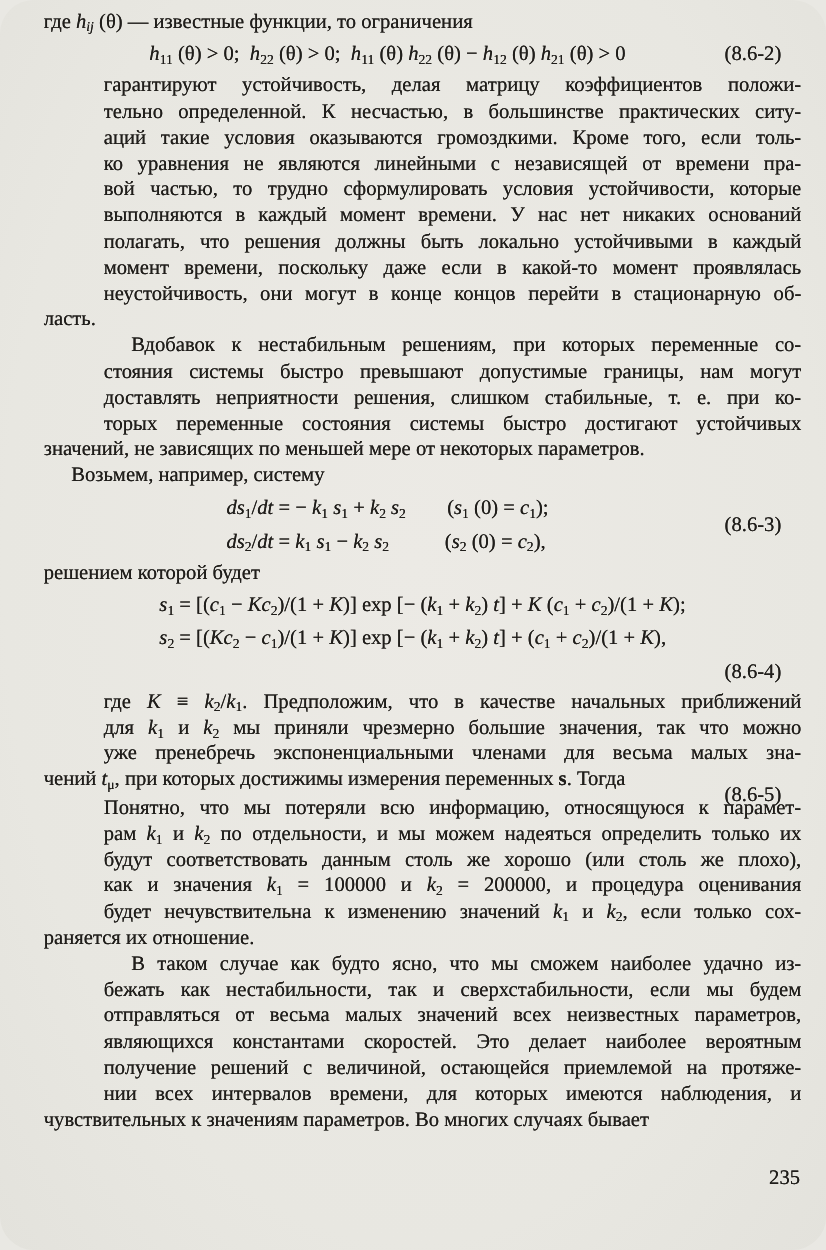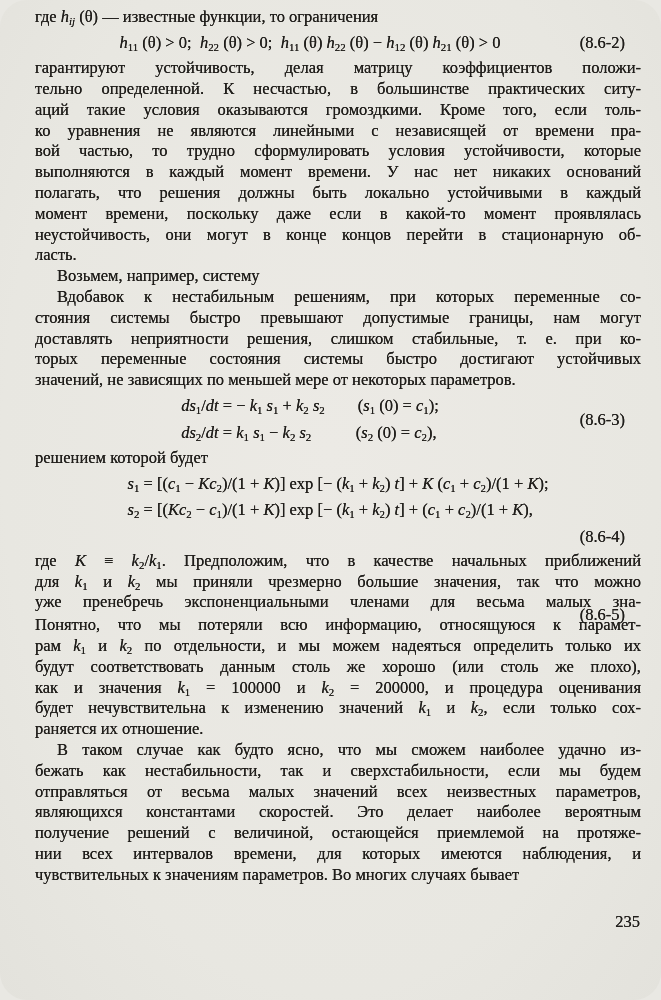--- a/index.html
+++ b/index.html
@@ -15,21 +15,21 @@
     color:#201e1b;
     background:radial-gradient(ellipse at 50% 45%, #eceae5 0%, #e8e7e1 70%, #e3e2dc 100%);
     text-shadow:0 0 .35px currentColor;
     border-radius:27px;
   }
   .para{margin:0;}
   .line{
     font-size:16.5px;line-height:20.8px;
     text-align:justify;
   }
-  .line.fill{text-align-last:justify;}
+  .line.fill{text-align-last:justify;margin-left:48px;}
   .para.indent .line.first{text-indent:22px;}
   .eq{position:relative;text-align:center;margin:2px 16px;}
   .eq.pad{padding-right:56px;}
   .eq-lines{display:inline-block;text-align:left;}
   .eq-line{
     font-size:16.5px;line-height:26.5px;white-space:nowrap;
   }
   .eq-label{font-size:16.5px;padding-left:16px;}
   .eq-label.center{
     position:absolute;right:0;top:50%;transform:translateY(-50%);
@@ -57,38 +57,39 @@
         <div class="line fill">аций такие условия оказываются громоздкими. Кроме того, если толь-</div>
         <div class="line fill">ко уравнения не являются линейными с независящей от времени пра-</div>
         <div class="line fill">вой частью, то трудно сформулировать условия устойчивости, которые</div>
         <div class="line fill">выполняются в каждый момент времени. У нас нет никаких оснований</div>
         <div class="line fill">полагать, что решения должны быть локально устойчивыми в каждый</div>
         <div class="line fill">момент времени, поскольку даже если в какой-то момент проявлялась</div>
         <div class="line fill">неустойчивость, они могут в конце концов перейти в стационарную об-</div>
         <div class="line">ласть.</div>
       </div>
       <div class="para indent">
-        <div class="line first">Возьмем, например, систему</div>
-      </div>
-      <div class="para indent">
         <div class="line fill first">Вдобавок к нестабильным решениям, при которых переменные со-</div>
         <div class="line fill">стояния системы быстро превышают допустимые границы, нам могут</div>
         <div class="line fill">доставлять неприятности решения, слишком стабильные, т. е. при ко-</div>
         <div class="line fill">торых переменные состояния системы быстро достигают устойчивых</div>
         <div class="line">значений, не зависящих по меньшей мере от некоторых параметров.</div>
+      </div>
+      <div class="para indent">
+        <div class="line first">Возьмем, например, систему</div>
       </div>
       <div class="eq pad"><div class="eq-lines"><div class="eq-line"><i>ds</i><sub>1</sub>/<i>dt</i> = − <i>k</i><sub>1</sub> <i>s</i><sub>1</sub> + <i>k</i><sub>2</sub> <i>s</i><sub>2</sub>  (<i>s</i><sub>1</sub> (0) = <i>c</i><sub>1</sub>);</div><div class="eq-line"><i>ds</i><sub>2</sub>/<i>dt</i> = <i>k</i><sub>1</sub> <i>s</i><sub>1</sub> − <i>k</i><sub>2</sub> <i>s</i><sub>2</sub>    (<i>s</i><sub>2</sub> (0) = <i>c</i><sub>2</sub>),</div></div><span class="eq-label center">(8.6-3)</span></div>
       <div class="para">
         <div class="line first">решением которой будет</div>
       </div>
       <div class="eq"><div class="eq-lines"><div class="eq-line"><i>s</i><sub>1</sub> = [(<i>c</i><sub>1</sub> − <i>Kc</i><sub>2</sub>)/(1 + <i>K</i>)] exp [− (<i>k</i><sub>1</sub> + <i>k</i><sub>2</sub>) <i>t</i>] + <i>K</i> (<i>c</i><sub>1</sub> + <i>c</i><sub>2</sub>)/(1 + <i>K</i>);</div><div class="eq-line"><i>s</i><sub>2</sub> = [(<i>Kc</i><sub>2</sub> − <i>c</i><sub>1</sub>)/(1 + <i>K</i>)] exp [− (<i>k</i><sub>1</sub> + <i>k</i><sub>2</sub>) <i>t</i>] + (<i>c</i><sub>1</sub> + <i>c</i><sub>2</sub>)/(1 + <i>K</i>),</div></div><span class="eq-label below">(8.6-4)</span></div>
       <div class="para">
         <div class="line fill first">где <i>K</i> ≡ <i>k</i><sub>2</sub>/<i>k</i><sub>1</sub>. Предположим, что в качестве начальных приближений</div>
         <div class="line fill">для <i>k</i><sub>1</sub> и <i>k</i><sub>2</sub> мы приняли чрезмерно большие значения, так что можно</div>
         <div class="line fill">уже пренебречь экспоненциальными членами для весьма малых зна-</div>
+        <div class="line">чений <i>t</i><sub>μ</sub>, при которых достижимы измерения переменных <b>s</b>. Тогда</div>
       </div>
       <div class="eq pad"><span class="eq-label center">(8.6-5)</span></div>
       <div class="para">
         <div class="line fill first">Понятно, что мы потеряли всю информацию, относящуюся к парамет-</div>
         <div class="line fill">рам <i>k</i><sub>1</sub> и <i>k</i><sub>2</sub> по отдельности, и мы можем надеяться определить только их</div>
         <div class="line fill">будут соответствовать данным столь же хорошо (или столь же плохо),</div>
         <div class="line fill">как и значения <i>k</i><sub>1</sub> = 100000 и <i>k</i><sub>2</sub> = 200000, и процедура оценивания</div>
         <div class="line fill">будет нечувствительна к изменению значений <i>k</i><sub>1</sub> и <i>k</i><sub>2</sub>, если только сох-</div>
         <div class="line">раняется их отношение.</div>
       </div>

